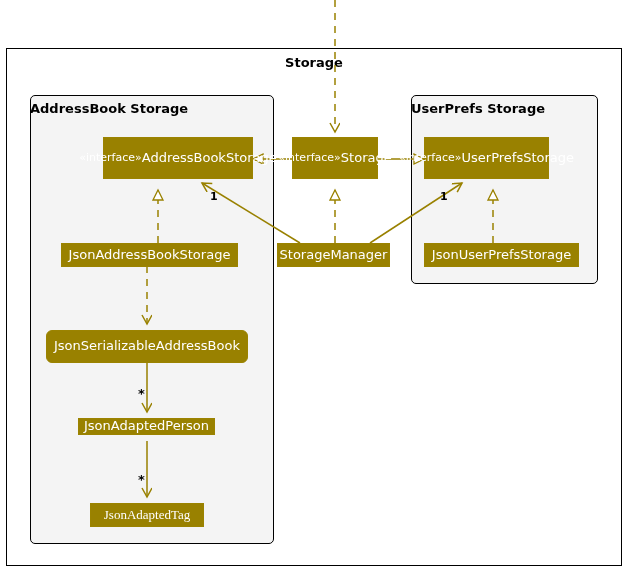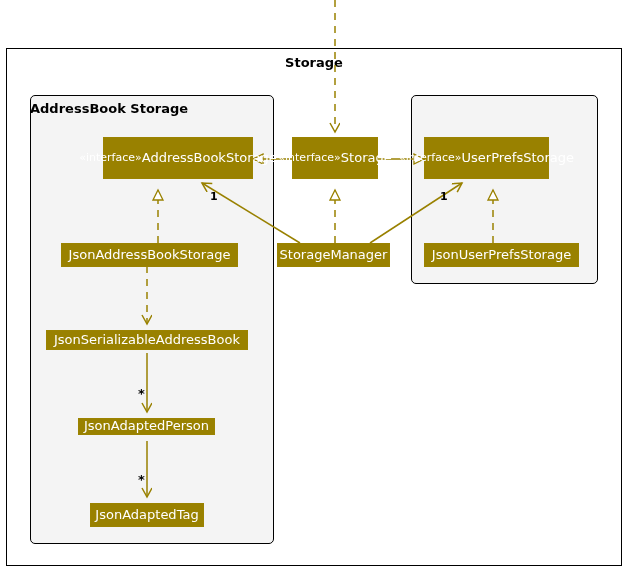--- a/index.html
+++ b/index.html
@@ -96,20 +96,21 @@
 
 <div id="canvas">
 
   <div class="frame" style="left:6px; top:48px; width:616px; height:518px;"></div>
   <div class="frame-title" style="left:6px; top:55px; width:616px;">Storage</div>
 
   <div class="pkg" style="left:30px; top:95px; width:244px; height:449px;"></div>
   <div class="pkg-title" style="left:30px; top:101px; width:244px;">AddressBook Storage</div>
 
   <div class="pkg" style="left:411px; top:95px; width:187px; height:189px;"></div>
+  <div class="pkg-title" style="left:411px; top:101px; width:187px;">UserPrefs Storage</div>
 
   <svg id="svg-layer" viewBox="0 0 627 573">
     <defs>
       <marker id="hollow-tri" markerWidth="14" markerHeight="14" refX="11" refY="6" orient="auto" markerUnits="userSpaceOnUse">
         <path d="M1,1 L11,6 L1,11 z" fill="#ffffff" stroke="#998100" stroke-width="1.3"></path>
       </marker>
       <marker id="open-arrow" markerWidth="13" markerHeight="13" refX="10" refY="5" orient="auto" markerUnits="userSpaceOnUse">
         <path d="M1,0 L10,5 L1,10" fill="none" stroke="#998100" stroke-width="1.5"></path>
       </marker>
       <marker id="open-arrow-dash" markerWidth="13" markerHeight="13" refX="10" refY="5" orient="auto" markerUnits="userSpaceOnUse">
@@ -182,29 +183,29 @@
   </div>
 
   <div class="cls single" style="left:277px; top:243px; width:113px; height:24px;">
     <span class="nm">StorageManager</span>
   </div>
 
   <div class="cls single" style="left:424px; top:243px; width:155px; height:24px;">
     <span class="nm">JsonUserPrefsStorage</span>
   </div>
 
-  <div class="cls single" style="left:46px; top:330px; width:202px; height:20px;">
+  <div class="cls single" style="left:46px; top:330px; width:202px; height:33px;border-radius:6px;">
     <span class="nm">JsonSerializableAddressBook</span>
   </div>
 
   <div class="cls single" style="left:78px; top:418px; width:137px; height:17px;">
     <span class="nm">JsonAdaptedPerson</span>
   </div>
 
-  <div class="cls single" style="left:90px; top:503px; width:114px; height:24px;">
+  <div class="cls single" style="left:90px; top:503px; width:114px; height:24px;font-family:Liberation Serif, serif;">
     <span class="nm">JsonAdaptedTag</span>
   </div>
 
   <div class="mult" style="left:210px; top:190px;">1</div>
   <div class="mult" style="left:440px; top:190px;">1</div>
   <div class="star" style="left:138px; top:386px;">*</div>
   <div class="star" style="left:138px; top:472px;">*</div>
 
 </div>
 

